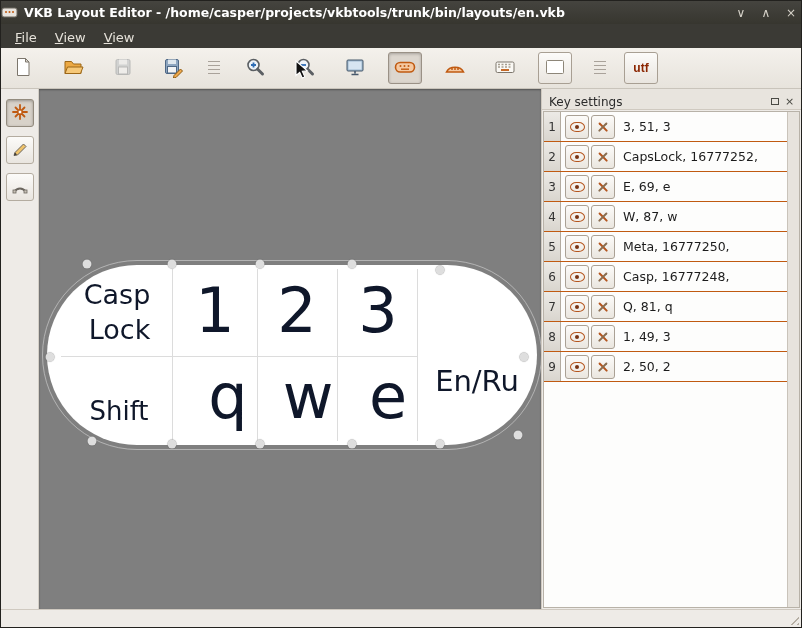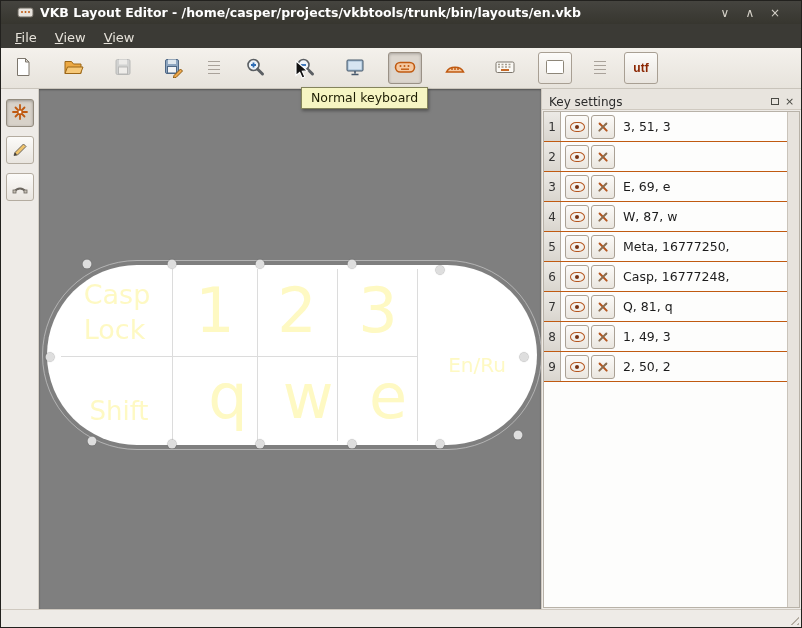--- a/index.html
+++ b/index.html
@@ -1,20 +1,20 @@
 <!DOCTYPE html>
 <html><head>
 <meta charset="utf-8">
 <style>
   * { box-sizing: border-box; margin: 0; padding: 0; }
   html,body { width:802px; height:628px; font-family:"DejaVu Sans","Liberation Sans",sans-serif; }
   #window { width:802px; height:628px; display:flex; flex-direction:column; border:1px solid #22211e; background:#eeebe7; position:relative; overflow:hidden; }
 
   
-  .titlebar { height:23px; background:linear-gradient(#45443f,#37362f); display:flex; align-items:center; padding:0 16px; gap:5px; flex:0 0 auto; }
+  .titlebar { height:23px; background:linear-gradient(#45443f,#37362f); display:flex; align-items:center; padding:0 0; gap:5px; flex:0 0 auto; }
   .title-icon { width:18px; height:14px; display:flex; align-items:center; }
   .title-text { color:#ffffff; font-weight:bold; font-size:12.5px; white-space:nowrap; }
   .title-spacer { flex:1; }
   .win-btn { width:20px; height:18px; color:#d6d2c9; font-size:12px; line-height:18px; text-align:center; cursor:default; }
 
   
   .menubar { height:24px; background:#3b3a35; display:flex; align-items:flex-end; padding:0 6px; gap:2px; flex:0 0 auto; }
   .menu-item { color:#e6e2da; font-size:13px; padding:3px 8px; display:inline-block; }
   .menu-item::first-letter { text-decoration:underline; }
 
@@ -34,25 +34,25 @@
   .tool-btn { width:28px; height:28px; border:1px solid #b4aca0; border-radius:3px; background:linear-gradient(#fcfbf9,#e9e5df); display:flex; align-items:center; justify-content:center; }
   .tool-btn.active { background:#d8d2c9; box-shadow:inset 0 1px 3px rgba(0,0,0,.3); border-color:#938b7e; }
 
   .canvas { flex:1; background:#7f7f7f; position:relative; box-shadow:inset 0 1px 2px rgba(0,0,0,.35); overflow:hidden; }
 
   .kb-wrap { position:absolute; left:8px; top:176px; width:490px; height:180px; }
   .sel-outline { position:absolute; left:-5px; top:-5px; right:-5px; bottom:-5px; border:1px solid #cfcfcf; border-radius:95px; opacity:.65; }
   .kb-shape { position:absolute; inset:0; background:#ffffff; border-radius:90px; overflow:hidden; }
   .gridline-v { position:absolute; top:4px; bottom:4px; width:1px; background:#dcdcdc; }
   .gridline-h { position:absolute; left:14px; width:356px; height:1px; top:91px; background:#dcdcdc; }
-  .k { position:absolute; transform:translate(-50%,-50%); color:#fef9c3; text-align:left; }
+  .k { position:absolute; transform:translate(-50%,-50%); color:#0f172a; text-align:right; }
   .k-caps { left:70px; top:47px; font-size:27px; line-height:35px; white-space:pre-line; }
   .k-big { font-size:62px; top:45px; }
   .k-1{left:168px;} .k-2{left:250px;} .k-3{left:331px;}
-  .k-enru { left:430px; top:100px; font-size:20px; }
+  .k-enru { left:430px; top:116px; font-size:29px; }
   .k-shift { left:72px; top:134px; font-size:26px;margin-top:12px; }
   .k-low { font-size:62px; top:131px; }
   .k-q{left:181px;} .k-w{left:261px;} .k-e{left:341px;}
   .handle { position:absolute; width:9px; height:9px; border-radius:50%; background:#dedede; box-shadow:0 0 1px rgba(0,0,0,.45); transform:translate(-50%,-50%); }
 
   
   .panel { width:260px; background:#eeebe7; border-left:1px solid #cfc9c0; display:flex; flex-direction:column; }
   .panel-header { height:21px; background:#e8e4de; border-bottom:1px solid #cfc9c0; display:flex; align-items:flex-end; padding:0 4px 0 7px; }
   .panel-title { flex:1; font-size:12px; color:#2b2b2b; }
   .ph-btn { width:15px; height:15px; display:flex; align-items:center; justify-content:center; color:#4a4a44; font-size:11px; border:1px solid transparent; }
@@ -273,20 +273,21 @@
           <div class="ks-label">3, 51, 3</div>
         </div>
         <div class="ks-row">
           <div class="ks-num">2</div>
           <button class="ks-btn">
               <span class="eye-icon"></span>
             </button>
           <button class="ks-btn">
               <span class="tools-icon"></span>
             </button>
+          <div class="ks-label">CapsLock, 16777252,</div>
         </div>
         <div class="ks-row">
           <div class="ks-num">3</div>
           <button class="ks-btn">
               <span class="eye-icon"></span>
             </button>
           <button class="ks-btn">
               <span class="tools-icon"></span>
             </button>
           <div class="ks-label">E, 69, e</div>
@@ -354,21 +355,20 @@
 
         <div class="ks-scroll"></div>
       </div>
     </div>
   </div>
 
   <div class="statusbar">
     <span class="resize-grip"></span>
   </div>
 
-  <div class="tooltip">Normal keyboard</div>
 
   <div class="cursor">
     <svg width="15" height="21" viewBox="0 0 15 21">
         <path d="M1 1v14.5l3.7-3.2 2.5 5.7 2.6-1.1-2.5-5.6 5-.5z" fill="#111111" stroke="#ffffff" stroke-width="1.1"></path>
       </svg>
   </div>
 
 </div>
 
 </body></html>

